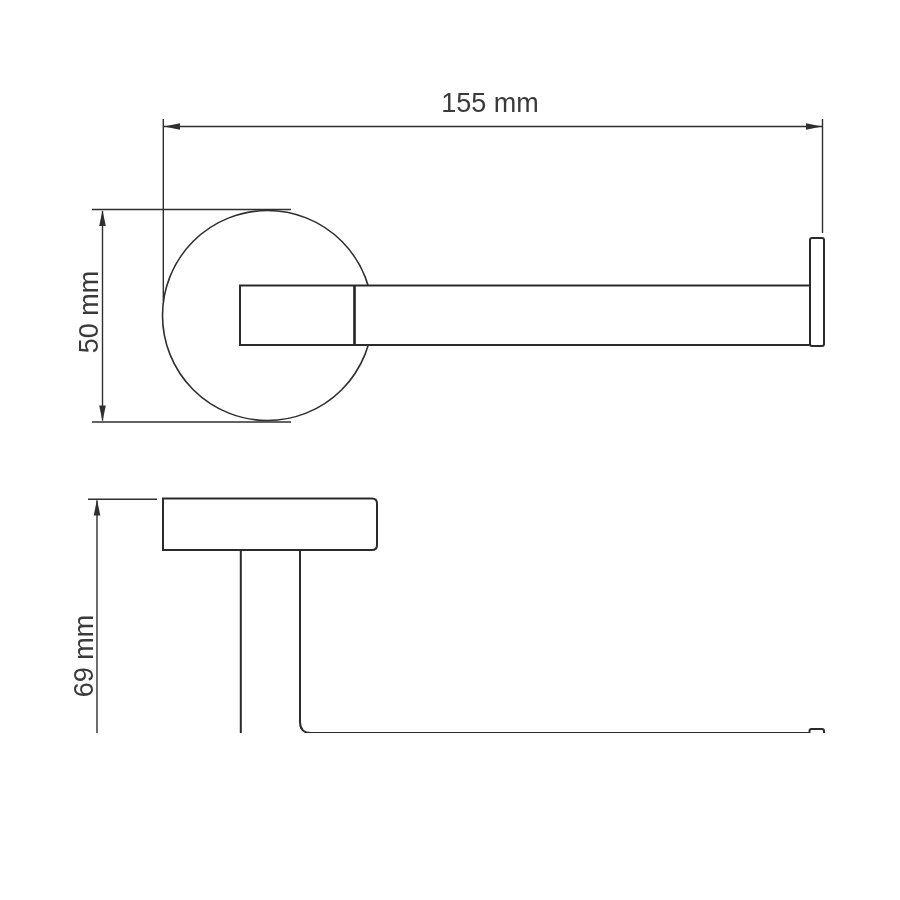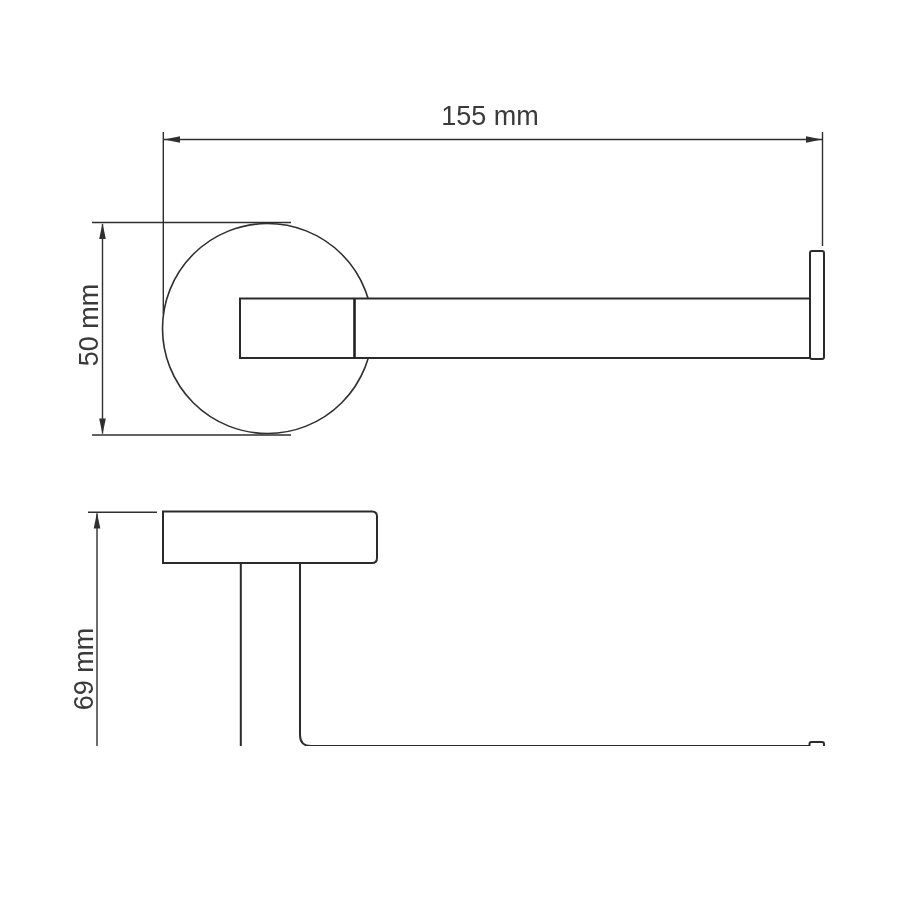--- a/index.html
+++ b/index.html
@@ -7,21 +7,20 @@
     padding: 0;
     background: #ffffff;
   }
   .canvas {
     position: relative;
     width: 900px;
     height: 733px;
     background: #ffffff;
     overflow: hidden;
     font-family: "Liberation Sans", sans-serif;
-    margin-top: 13px;
   }
   svg { display: block; }
   .thin {
     stroke: #2f2f2f;
     stroke-width: 1.4;
     fill: none;
   }
   .object {
     stroke: #2b2b2b;
     stroke-width: 2;

